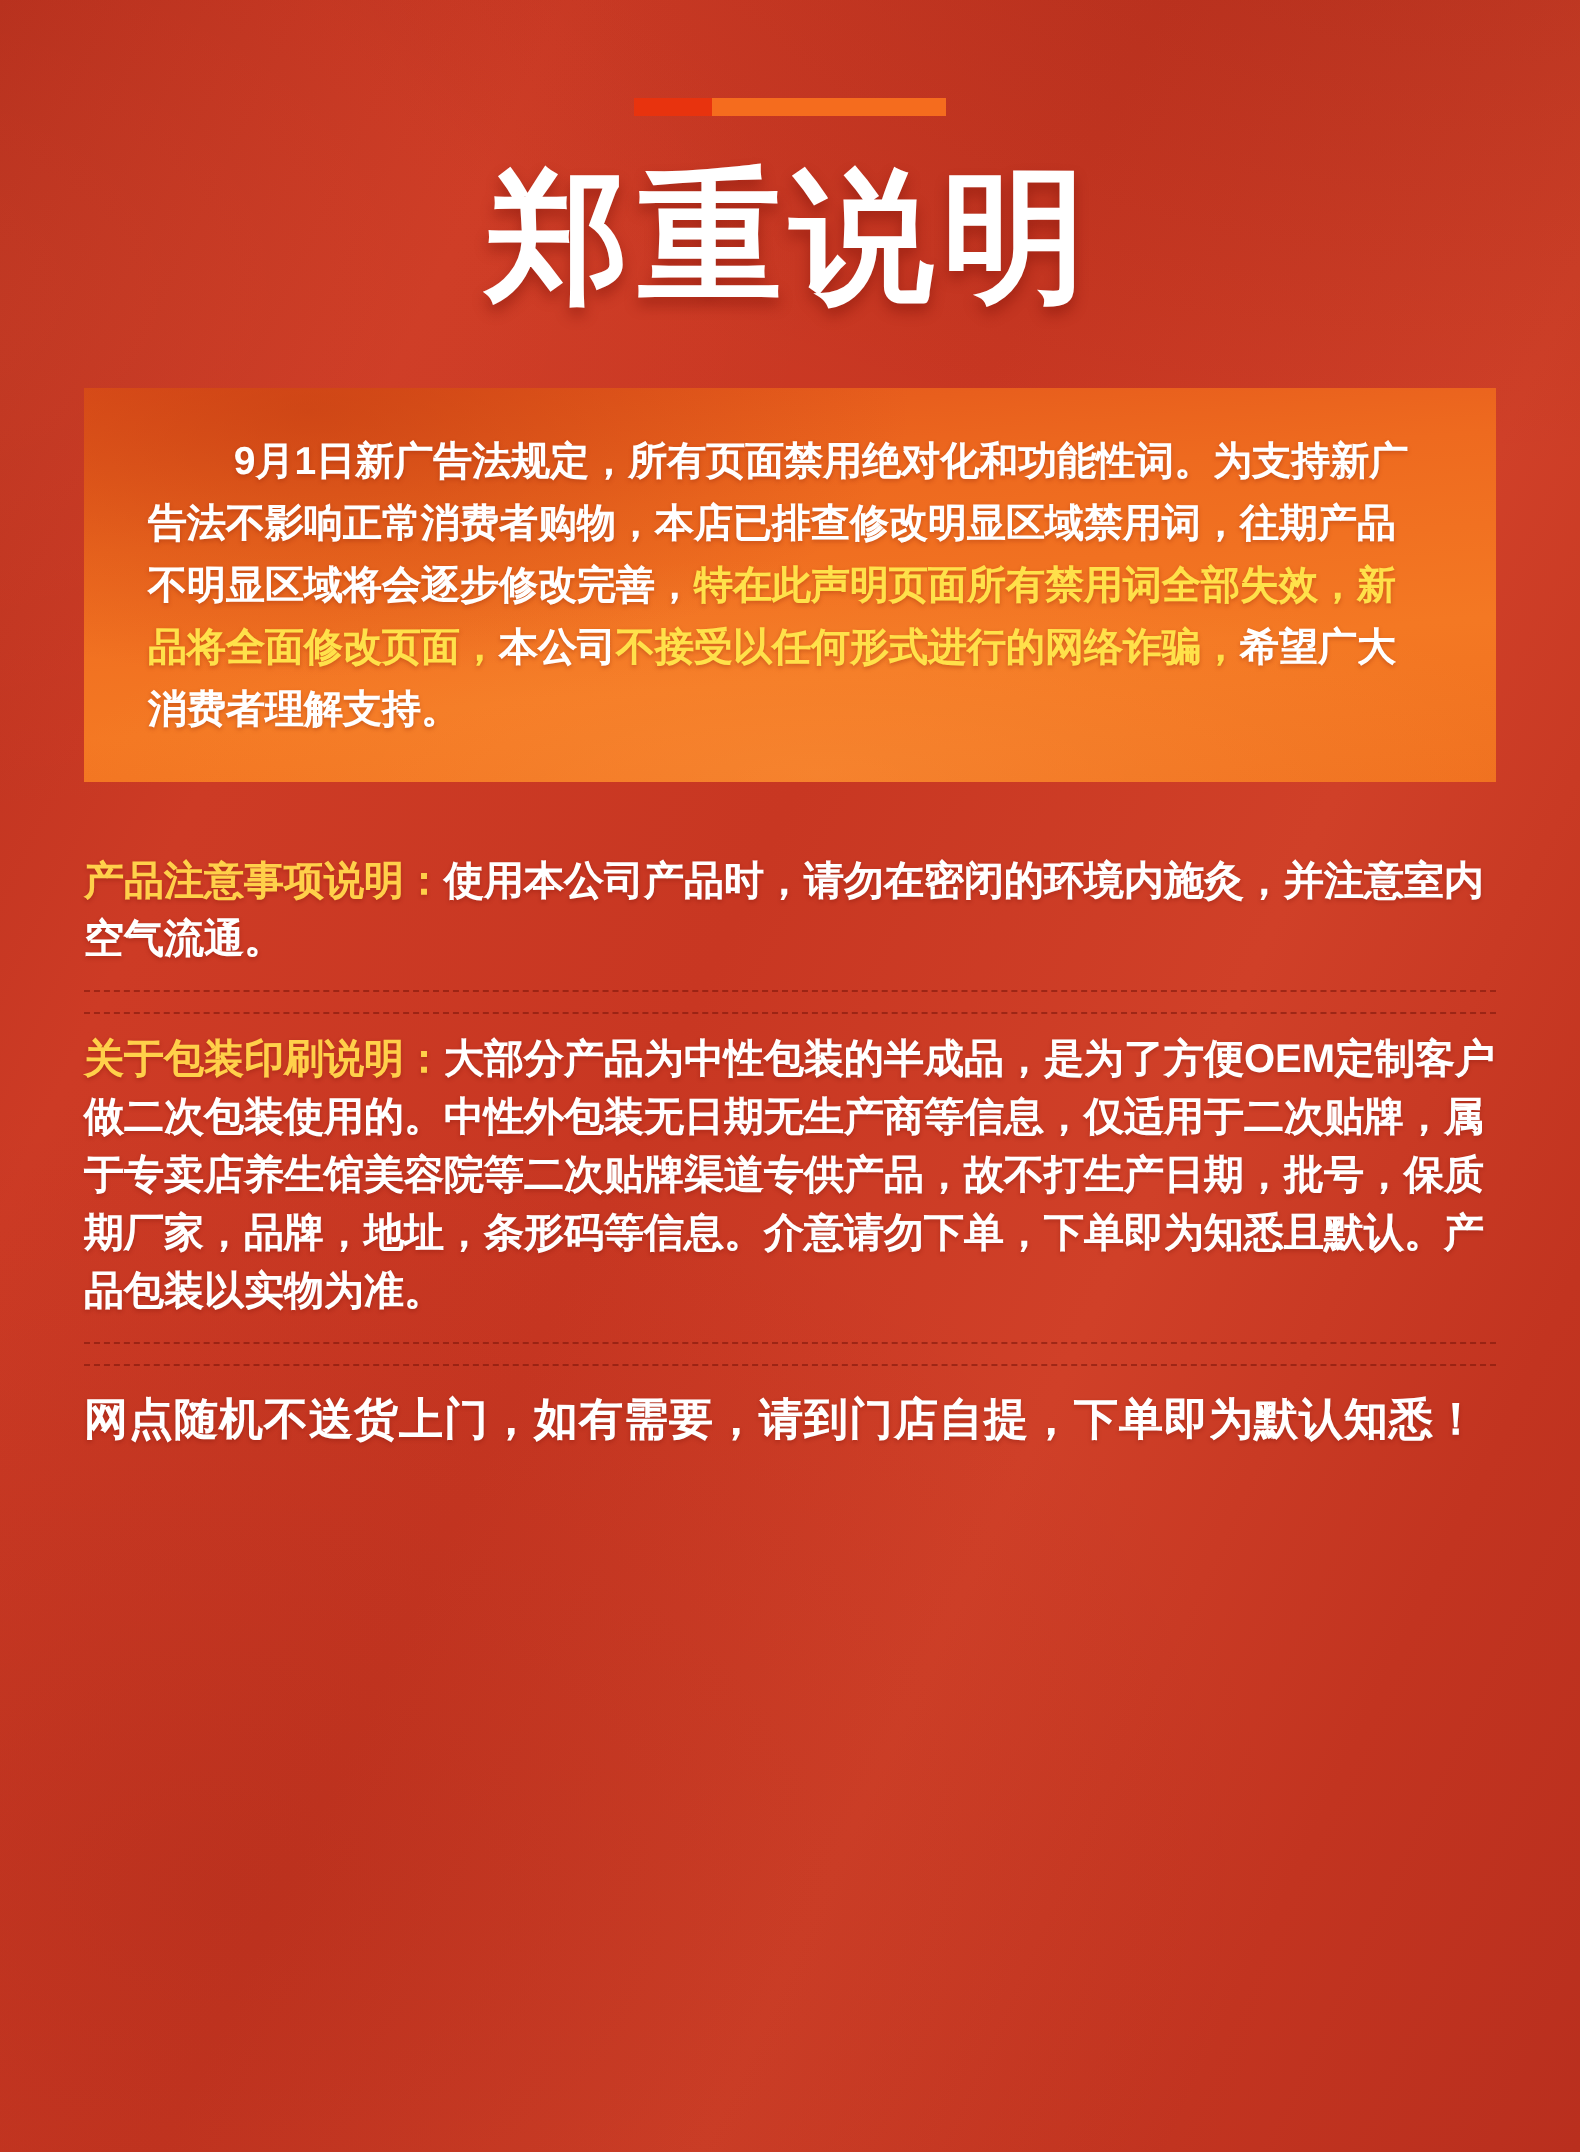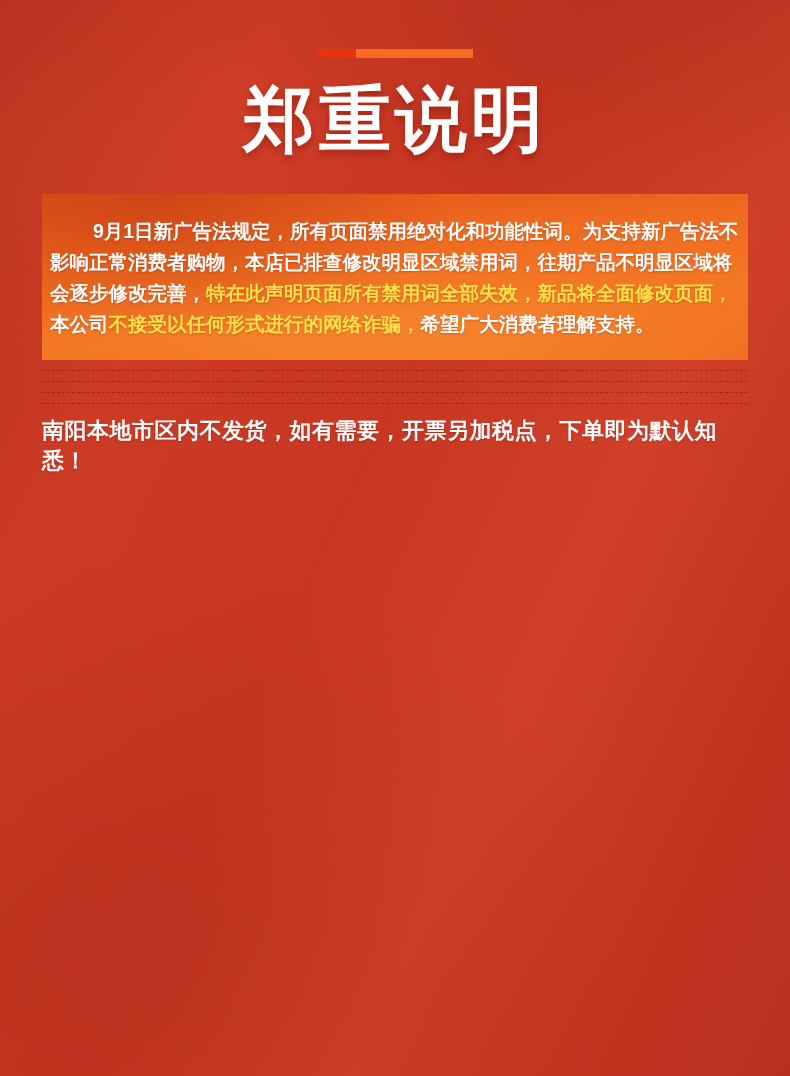--- a/index.html
+++ b/index.html
@@ -59,21 +59,21 @@
     height:5px;
     bottom:2px;
     background:var(--accent-yellow,#ffd84f);
     box-shadow:0 2px 2px rgba(120,16,6,.35);
   }
   .sub-line.line1 .u::after{left:-4px;right:-4px;}
   .sub-line.line2 .u::after{left:-14px;right:-14px;}
   
   .notice-box{
     margin:26px 42px 4px;
-    padding:22px 8px 20px;
+    padding:22px 32px 20px;
     background:
       radial-gradient(430px 190px at 16% 6%, rgba(186,52,16,.50), rgba(186,52,16,0) 70%),
       radial-gradient(520px 150px at 52% 98%, rgba(255,165,75,.30), rgba(255,165,75,0) 72%),
       linear-gradient(175deg, var(--box-orange-deep,#e2541b) 0%, #ee6a1f 32%, #f47823 68%, var(--box-orange,#f0701f) 100%);
   }
   .notice-box p{
     margin:0;
     font-size:19.5px;
     line-height:31px;
     font-weight:bold;
@@ -124,29 +124,31 @@
 
   <div class="subtitle">
   </div>
 
   <div class="notice-box">
     <p><span>9月1日新广告法规定，所有页面禁用绝对化和功能性词。为支持新广告法不影响正常消费者购物，本店已排查修改明显区域禁用词，往期产品不明显区域将会逐步修改完善，</span><span class="hl">特在此声明页面所有禁用词全部失效，新品将全面修改页面，</span><span>本公司</span><span class="hl">不接受以任何形式进行的网络诈骗，</span><span>希望广大消费者理解支持。</span></p>
   </div>
 
   <div class="content">
 
+    <p class="section first"><span class="sec-head">产品注意事项说明：</span><span class="sec-body">使用本公司产品时，请勿在密闭的环境内施灸，并注意室内空气流通。</span></p>
 
     <div class="divider"></div>
 
 
     <div class="divider"></div>
 
+    <p class="section"><span class="sec-head">关于包装印刷说明：</span><span class="sec-body">大部分产品为中性包装的半成品，是为了方便OEM定制客户做二次包装使用的。中性外包装无日期无生产商等信息，仅适用于二次贴牌，属于专卖店养生馆美容院等二次贴牌渠道专供产品，故不打生产日期，批号，保质期厂家，品牌，地址，条形码等信息。介意请勿下单，下单即为知悉且默认。产品包装以实物为准。</span></p>
 
     <div class="divider"></div>
 
 
     <div class="divider"></div>
 
-    <p class="footer-note">南阳本地市区内不发货，如有需要，开票另加税点，下单即为默认知悉！</p>
+    <p class="footer-note">网点随机不送货上门，如有需要，请到门店自提，下单即为默认知悉！</p>
 
   </div>
 
 </div>
 
 </body></html>

